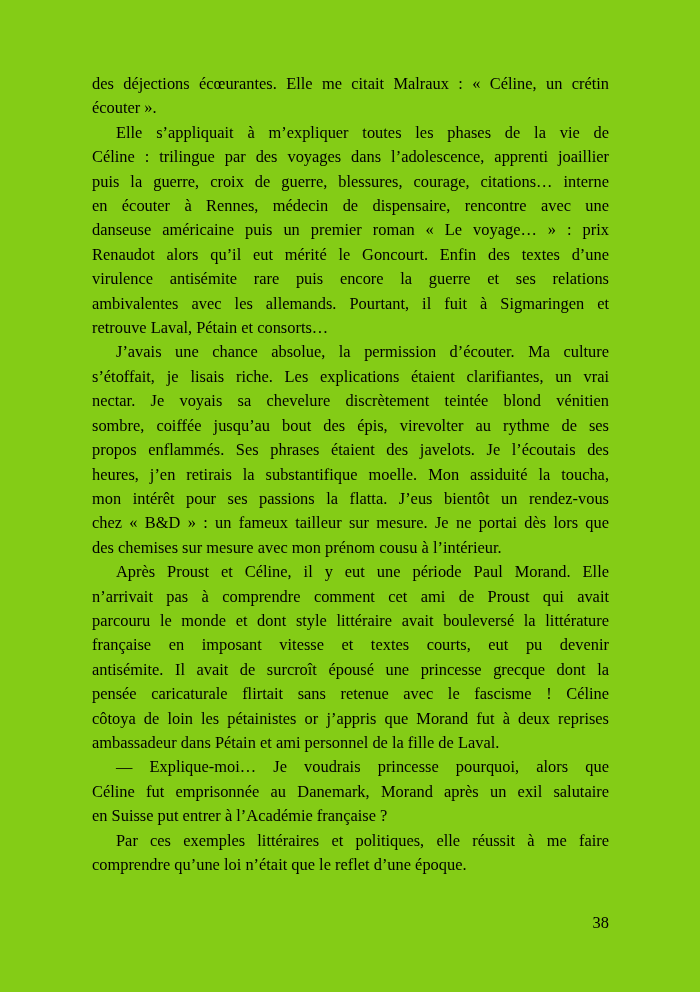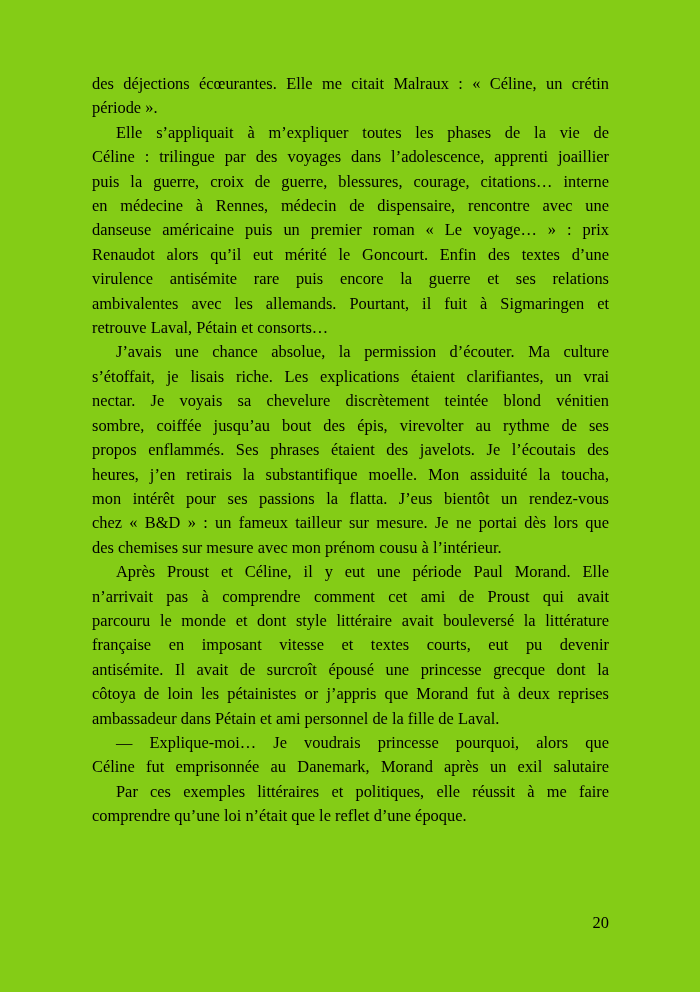--- a/index.html
+++ b/index.html
@@ -55,27 +55,27 @@
     color: #000000;
   }
 </style>
 </head>
 <body>
 
 <div class="page">
   <div class="text-block" id="text-block">
       <div class="para">
         <div class="line">des déjections écœurantes. Elle me citait Malraux : « Céline, un crétin</div>
-        <div class="line last">période ».</div>
+        <div class="line last">écouter ».</div>
       </div>
       <div class="para">
         <div class="line indent">Elle s’appliquait à m’expliquer toutes les phases de la vie de</div>
         <div class="line">Céline : trilingue par des voyages dans l’adolescence, apprenti joaillier</div>
         <div class="line">puis la guerre, croix de guerre, blessures, courage, citations… interne</div>
-        <div class="line">en médecine à Rennes, médecin de dispensaire, rencontre avec une</div>
+        <div class="line">en écouter à Rennes, médecin de dispensaire, rencontre avec une</div>
         <div class="line">danseuse américaine puis un premier roman « Le voyage… » : prix</div>
         <div class="line">Renaudot alors qu’il eut mérité le Goncourt. Enfin des textes d’une</div>
         <div class="line">virulence antisémite rare puis encore la guerre et ses relations</div>
         <div class="line">ambivalentes avec les allemands. Pourtant, il fuit à Sigmaringen et</div>
         <div class="line last">retrouve Laval, Pétain et consorts…</div>
       </div>
       <div class="para">
         <div class="line indent">J’avais une chance absolue, la permission d’écouter. Ma culture</div>
         <div class="line">s’étoffait, je lisais riche. Les explications étaient clarifiantes, un vrai</div>
         <div class="line">nectar. Je voyais sa chevelure discrètement teintée blond vénitien</div>
@@ -85,26 +85,28 @@
         <div class="line">mon intérêt pour ses passions la flatta. J’eus bientôt un rendez-vous</div>
         <div class="line">chez « B&amp;D » : un fameux tailleur sur mesure. Je ne portai dès lors que</div>
         <div class="line last">des chemises sur mesure avec mon prénom cousu à l’intérieur.</div>
       </div>
       <div class="para">
         <div class="line indent">Après Proust et Céline, il y eut une période Paul Morand. Elle</div>
         <div class="line">n’arrivait pas à comprendre comment cet ami de Proust qui avait</div>
         <div class="line">parcouru le monde et dont style littéraire avait bouleversé la littérature</div>
         <div class="line">française en imposant vitesse et textes courts, eut pu devenir</div>
         <div class="line">antisémite. Il avait de surcroît épousé une princesse grecque dont la</div>
+        <div class="line">pensée caricaturale flirtait sans retenue avec le fascisme ! Céline</div>
         <div class="line">côtoya de loin les pétainistes or j’appris que Morand fut à deux reprises</div>
         <div class="line last">ambassadeur dans Pétain et ami personnel de la fille de Laval.</div>
       </div>
       <div class="para">
         <div class="line indent">— Explique-moi… Je voudrais princesse pourquoi, alors que</div>
         <div class="line">Céline fut emprisonnée au Danemark, Morand après un exil salutaire</div>
+        <div class="line last">en Suisse put entrer à l’Académie française ?</div>
       </div>
       <div class="para">
         <div class="line indent">Par ces exemples littéraires et politiques, elle réussit à me faire</div>
         <div class="line last">comprendre qu’une loi n’était que le reflet d’une époque.</div>
       </div>
     </div>
-  <div class="page-number">20</div>
+  <div class="page-number">38</div>
 </div>
 
 </body></html>

